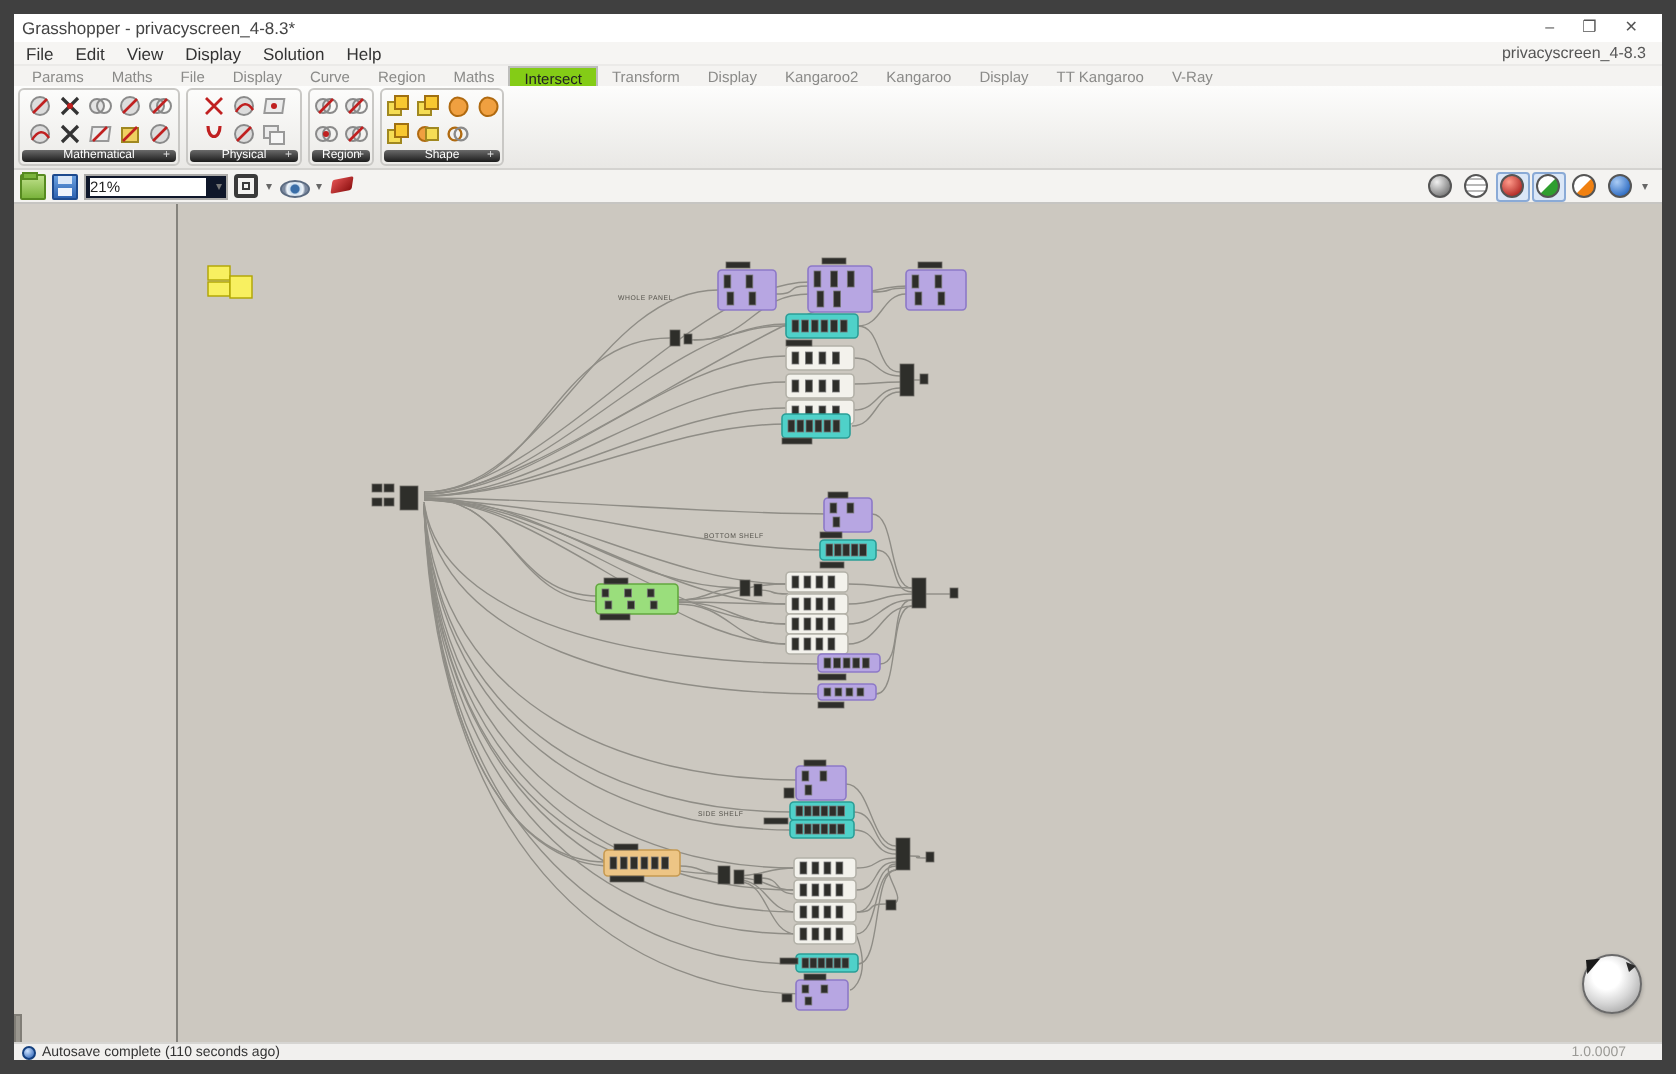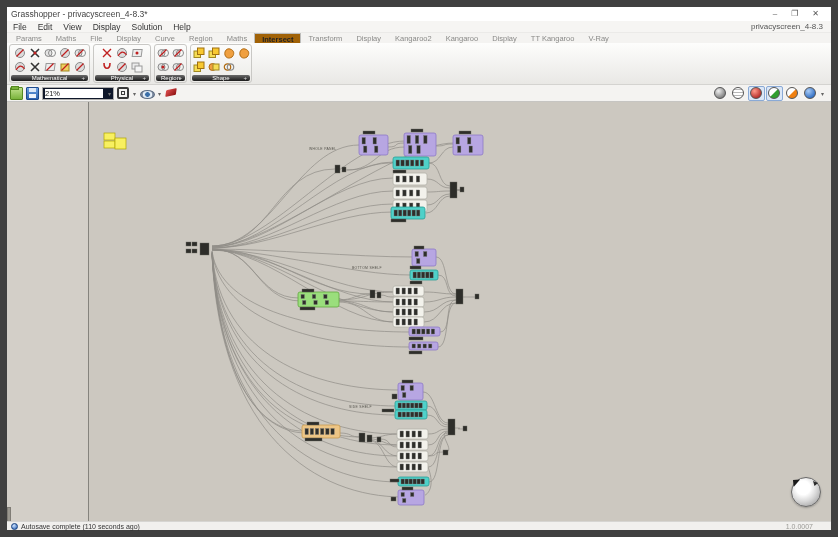--- a/index.html
+++ b/index.html
@@ -15,21 +15,21 @@
 
   
   .menubar { height:12px; background:#f6f5f3; display:flex; align-items:center; padding:0 6px; font-size:8.5px; color:#333; gap:11px; border-bottom:1px solid #ebeae8; flex:0 0 auto; }
   .menubar .menu-item { cursor:default; }
   .menubar .spacer { flex:1; }
   .docname { color:#555; font-size:8px; padding-right:2px; }
 
   
   .tabbar { height:10px; background:#f4f3f1; display:flex; padding:0 2px; font-size:7.5px; color:#8a8a88; flex:0 0 auto; }
   .tab { padding:1px 7px; cursor:default; white-space:nowrap; }
-  .tab.active { background:#a16207; border:1px solid #bdbdbb; border-bottom:none; color:#222; font-weight:bold; }
+  .tab.active { background:#84cc16; border:1px solid #bdbdbb; border-bottom:none; color:#222; font-weight:normal; }
 
   
   .ribbon { height:42px; background:linear-gradient(#fdfdfc,#e9e8e5); border-bottom:1px solid #d4d3d0; display:flex; gap:3px; padding:1px 2px; flex:0 0 auto; }
   .ribbon-group { background:linear-gradient(#fcfcfb,#ecebe8); border:1px solid #c9c8c5; border-radius:3px; display:flex; flex-direction:column; }
   .ribbon-icons { flex:1; display:grid; align-content:center; justify-content:center; gap:0 1px; padding:1px 2px; }
   .ricon { width:14px; height:14px; display:flex; align-items:center; justify-content:center; cursor:pointer; }
   .group-label { height:8px; margin:0 1px 1px 1px; background:linear-gradient(#6a6a6a,#1c1c1c); border-radius:2px; color:#fff; font-size:6px; display:flex; align-items:center; justify-content:center; position:relative; }
   .group-label .plus { position:absolute; right:3px; top:0; font-size:6px; color:#ddd; cursor:pointer; }
 
   

